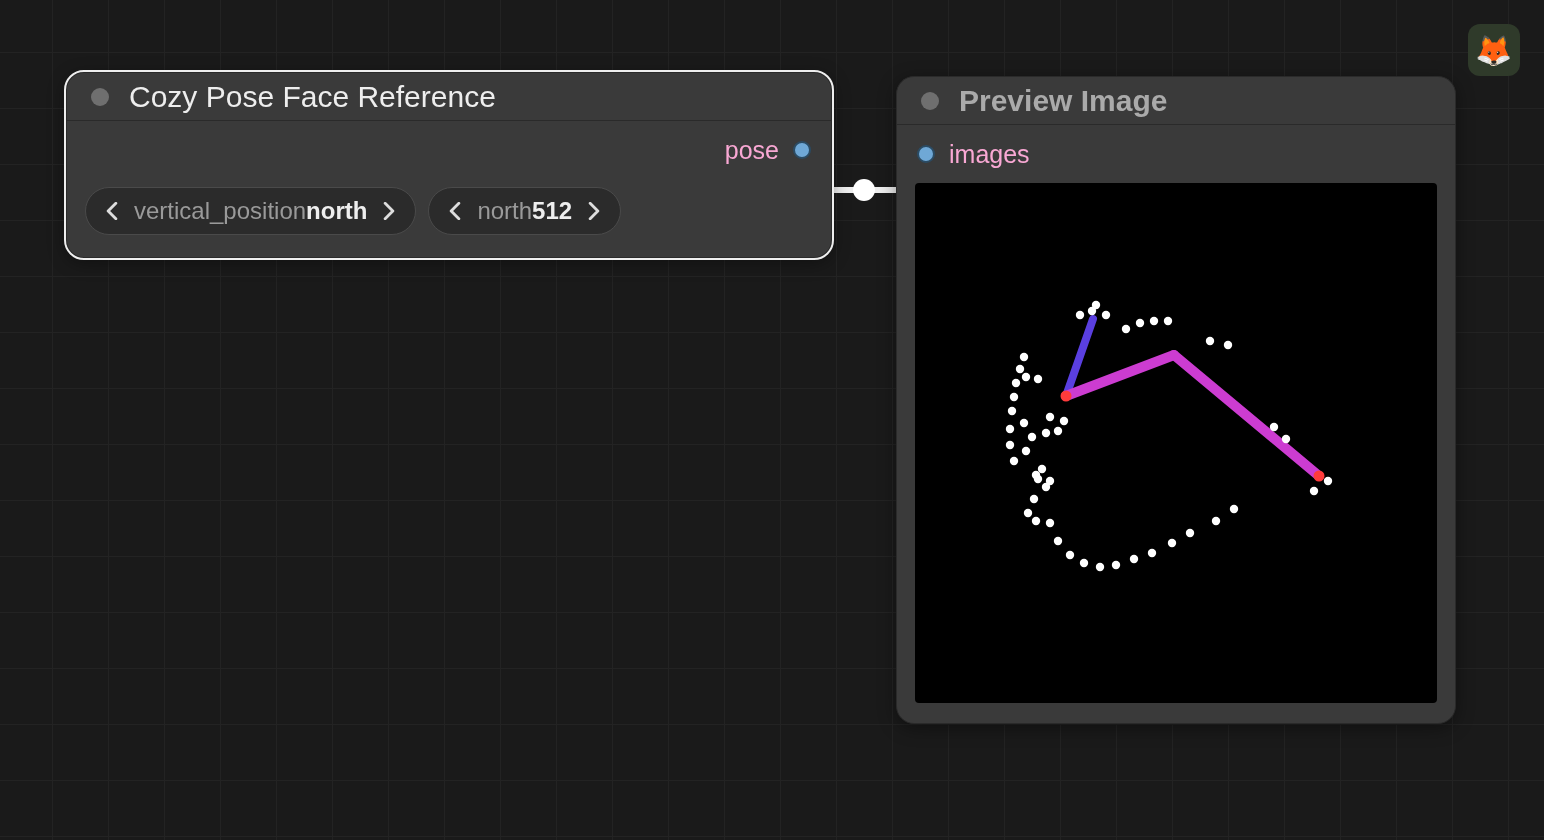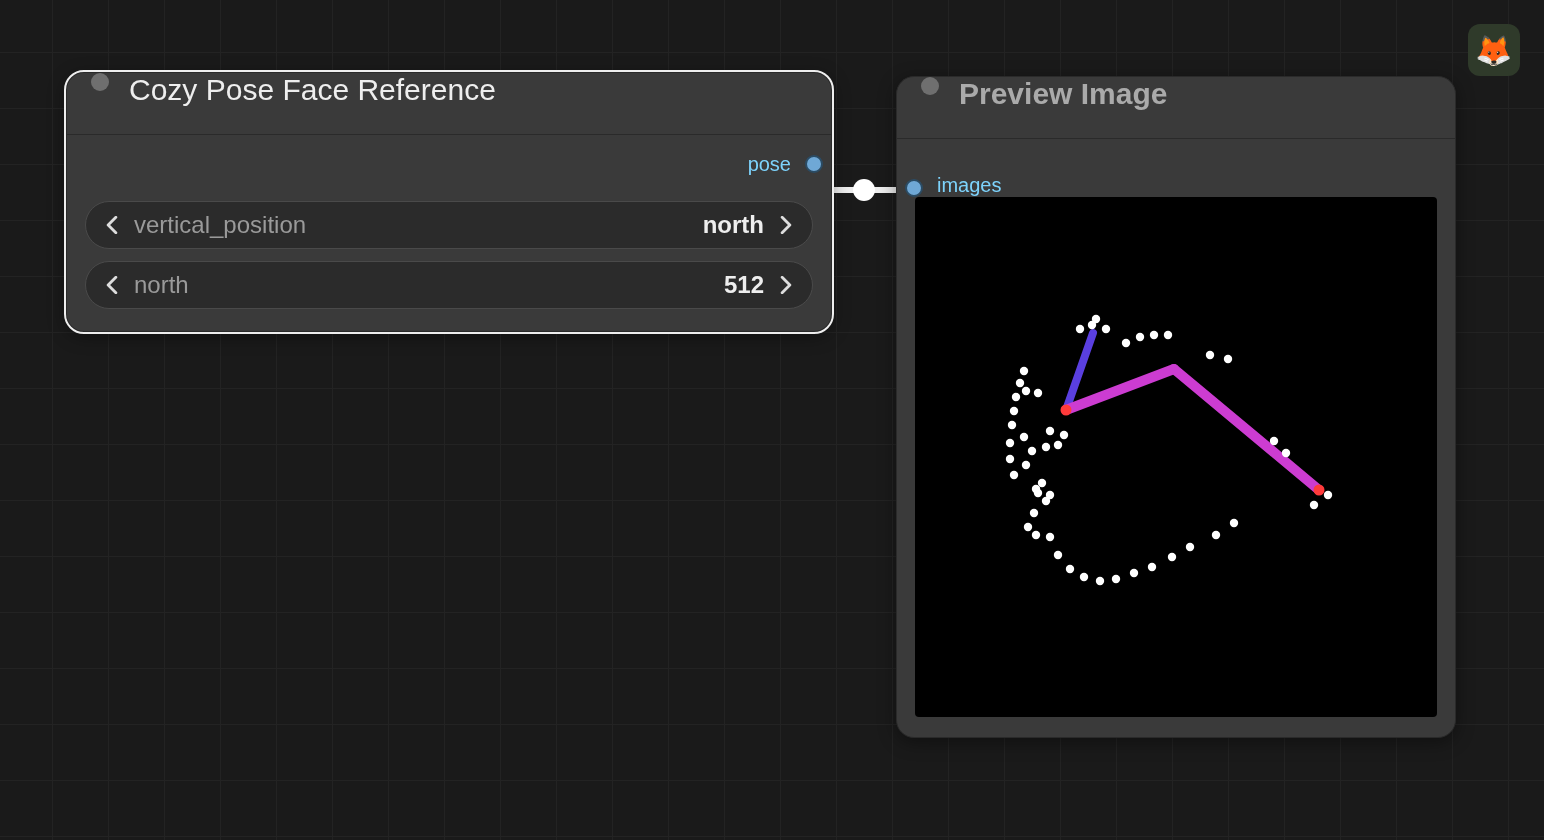--- a/index.html
+++ b/index.html
@@ -36,23 +36,23 @@
     border: 1px solid #2a2a2a;
     border-radius: 18px;
     box-shadow: 0 4px 18px rgba(0,0,0,.4);
   }
   .node.selected {
     outline: 2px solid #eee;
     outline-offset: 0px;
   }
 
   .node-header {
-    height: 62px;
-    display: flex;
-    align-items: flex-start;
+    height: 48px;
+    display: flex;
+    align-items: center;
     gap: 20px;
     padding: 0 24px;
     border-bottom: 1px solid #2a2a2a;
     border-radius: 18px 18px 0 0;
   }
   .node-header .status-dot {
     width: 18px; height: 18px;
     border-radius: 50%;
     background: #6f6f6f;
   }
@@ -60,41 +60,41 @@
     font-size: 30px;
     font-weight: 500;
     color: #eee;
   }
   .node.preview .node-title { color: #aaa; font-weight: bold; }
 
   .io-row {
     height: 58px;
     display: flex;
     align-items: center;
-    padding: 0 8px;
-    font-size: 20px;
-    color: #7dd3fc;
+    padding: 0 20px;
+    font-size: 25px;
+    color: #f9a8d4;
     position: relative;
   }
   .io-row.out { justify-content: flex-end; gap: 14px; }
-  .io-row.in  { justify-content: flex-start; gap: 14px; align-items: flex-end; }
+  .io-row.in  { justify-content: flex-start; gap: 14px; }
 
   .port {
     width: 18px; height: 18px;
     border-radius: 50%;
     background: #6fa8d6;
     border: 2px solid #2b4b63;
     position: relative;
     flex-shrink: 0;
   }
 
   .widget-stack {
     padding: 8px 18px 22px 18px;
     display: flex;
-    flex-direction: column;
+    flex-direction: row;
     gap: 12px;
   }
 
   .widget {
     height: 48px;
     background: #2b2b2b;
     border: 1px solid #4a4a4a;
     border-radius: 24px;
     display: flex;
     align-items: center;

